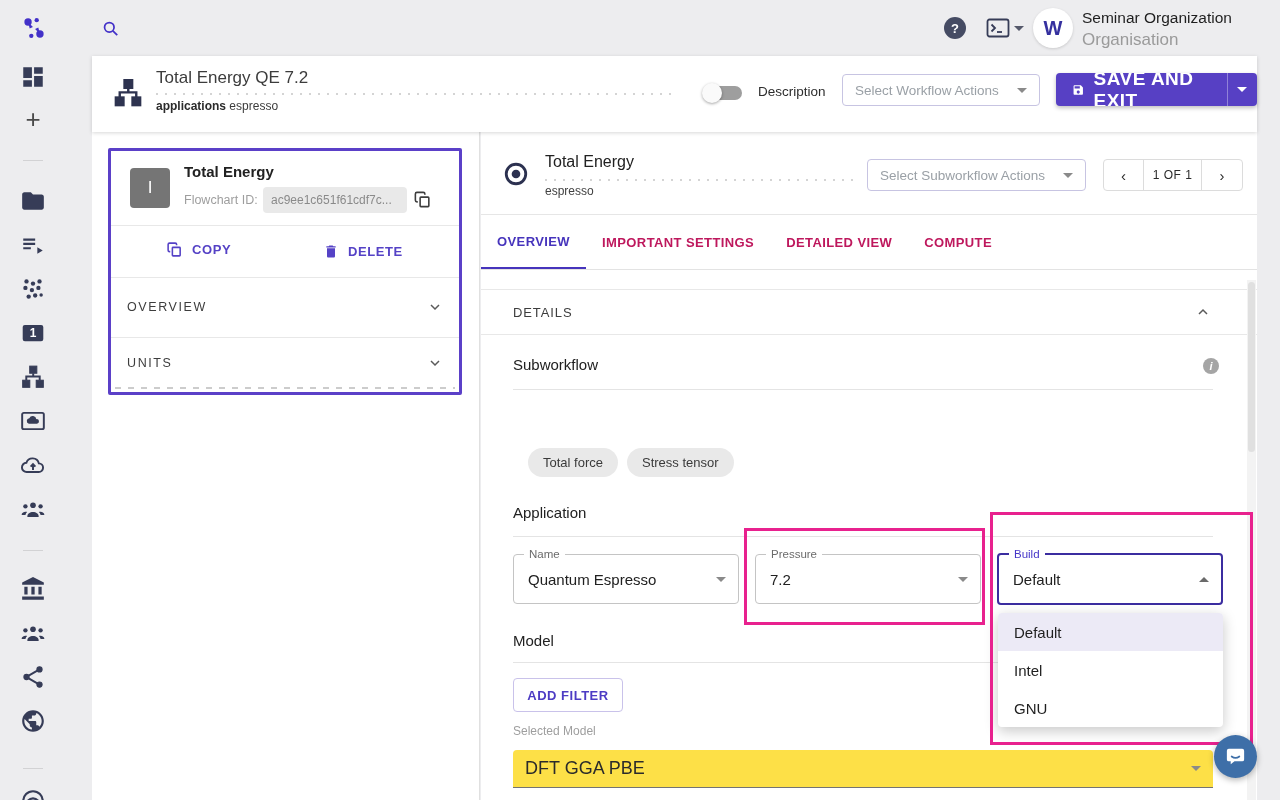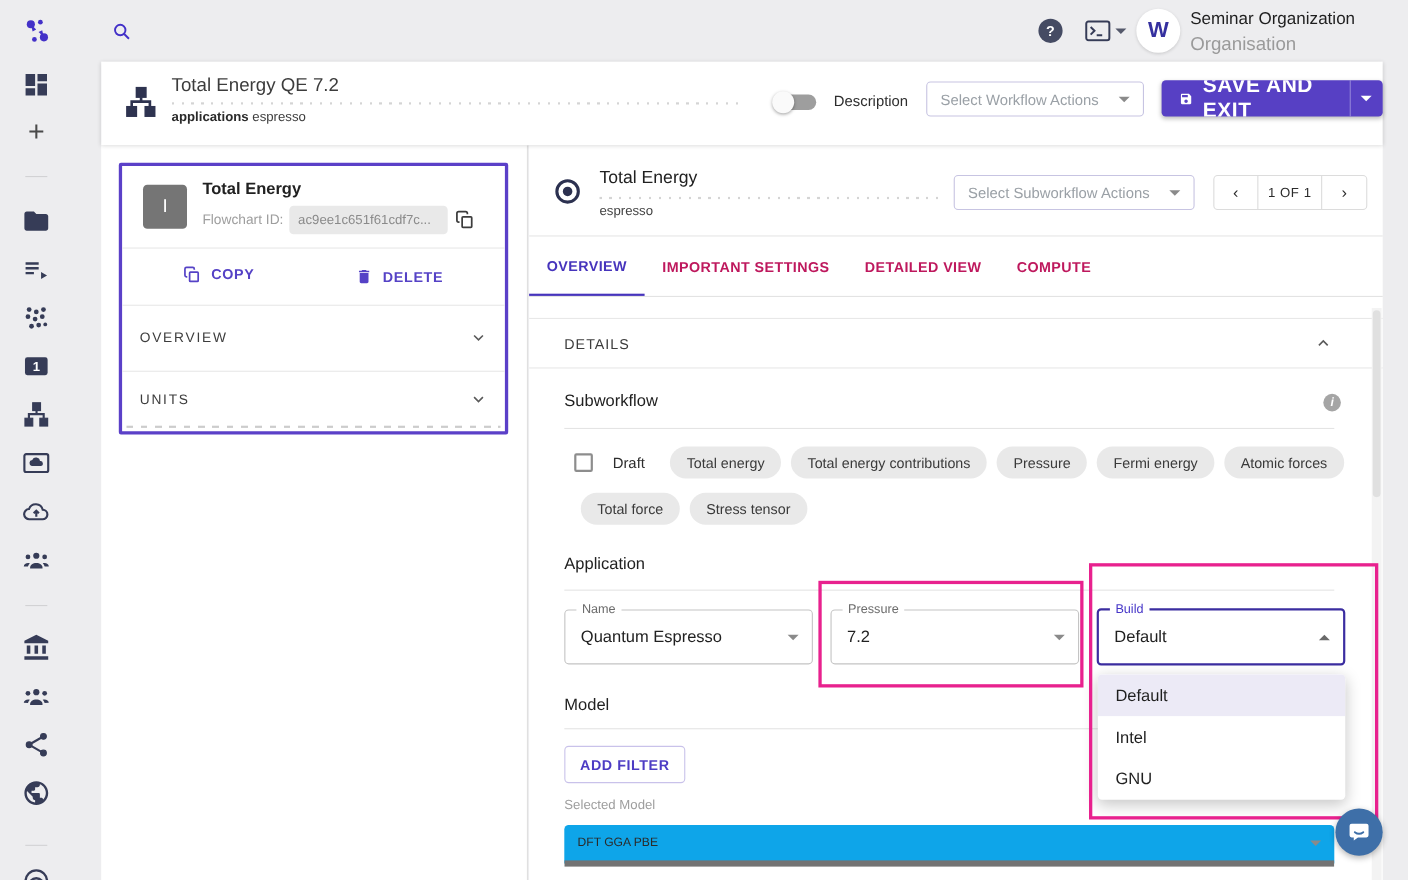--- a/index.html
+++ b/index.html
@@ -107,23 +107,23 @@
   .field .fvalue { position:absolute; left:14px; top:0; height:100%; display:flex; align-items:center;
     font-size:15px; color:#212121; }
   .field .fcaret { position:absolute; right:12px; top:22px; }
   .field.focused { border:2px solid #3b2da0; }
   .field.focused .flabel { color:#4636c8; }
 
   .add-filter { position:absolute; border:1px solid #c9c2ea; border-radius:4px; background:#fff;
     color:#4d3cc4; font-size:13px; font-weight:bold; letter-spacing:.5px;
     display:flex; align-items:center; justify-content:center; cursor:pointer; }
   .sel-model-label { position:absolute; left:32px; font-size:12px; color:#9e9e9e; }
-  .filled-select { position:absolute; left:32px; width:700px; height:38px; background:#0ea5e9;
-    border-radius:4px 4px 0 0; border-bottom:6px solid #737373; display:flex; align-items:center;
-    justify-content:space-between; padding:0 12px; font-size:11px; color:#2b2b2b; }
+  .filled-select { position:absolute; left:32px; width:700px; height:38px; background:#fde047;
+    border-radius:4px 4px 0 0; border-bottom:1px solid #737373; display:flex; align-items:center;
+    justify-content:space-between; padding:0 12px; font-size:18px; color:#2b2b2b; }
 
   
   .menu { left:998px; top:613px; width:225px; background:#fff; border-radius:4px;
     box-shadow:0 4px 14px rgba(0,0,0,.22); z-index:20; overflow:hidden; }
   .menu-item { height:38px; display:flex; align-items:center; padding:0 16px; font-size:15px; color:#1f1f1f; }
   .menu-item.selected { background:#eceaf6; }
 
   
   .hl-box { border:3px solid #e8218e; z-index:30; pointer-events:none; }
 
@@ -388,29 +388,20 @@
     <span>DETAILS</span>
     <svg width="16" height="16" viewBox="0 0 24 24" fill="none" stroke="#5a5a5a" stroke-width="2.2">
       <path d="M6 15l6-6 6 6"></path>
     </svg>
   </div>
 
   <div class="sec-title" style="top:224px;">Subworkflow</div>
   <div class="info-ic" style="left:722px;top:226px;">i</div>
   <div class="sec-div" style="top:257px;"></div>
 
-  <div class="chip-row" style="left:41px;top:273px;">
-    <span class="checkbox"></span>
-    <span class="draft-label">Draft</span>
-    <span class="chip">Total energy</span>
-    <span class="chip">Total energy contributions</span>
-    <span class="chip">Pressure</span>
-    <span class="chip">Fermi energy</span>
-    <span class="chip">Atomic forces</span>
-  </div>
   <div class="chip-row" style="left:47px;top:315px;">
     <span class="chip">Total force</span>
     <span class="chip">Stress tensor</span>
   </div>
 
   <div class="sec-title" style="top:372px;">Application</div>
   <div class="sec-div" style="top:404px;"></div>
 
   <div class="field" style="left:32px;top:422px;width:226px;">
     <span class="flabel">Name</span>

